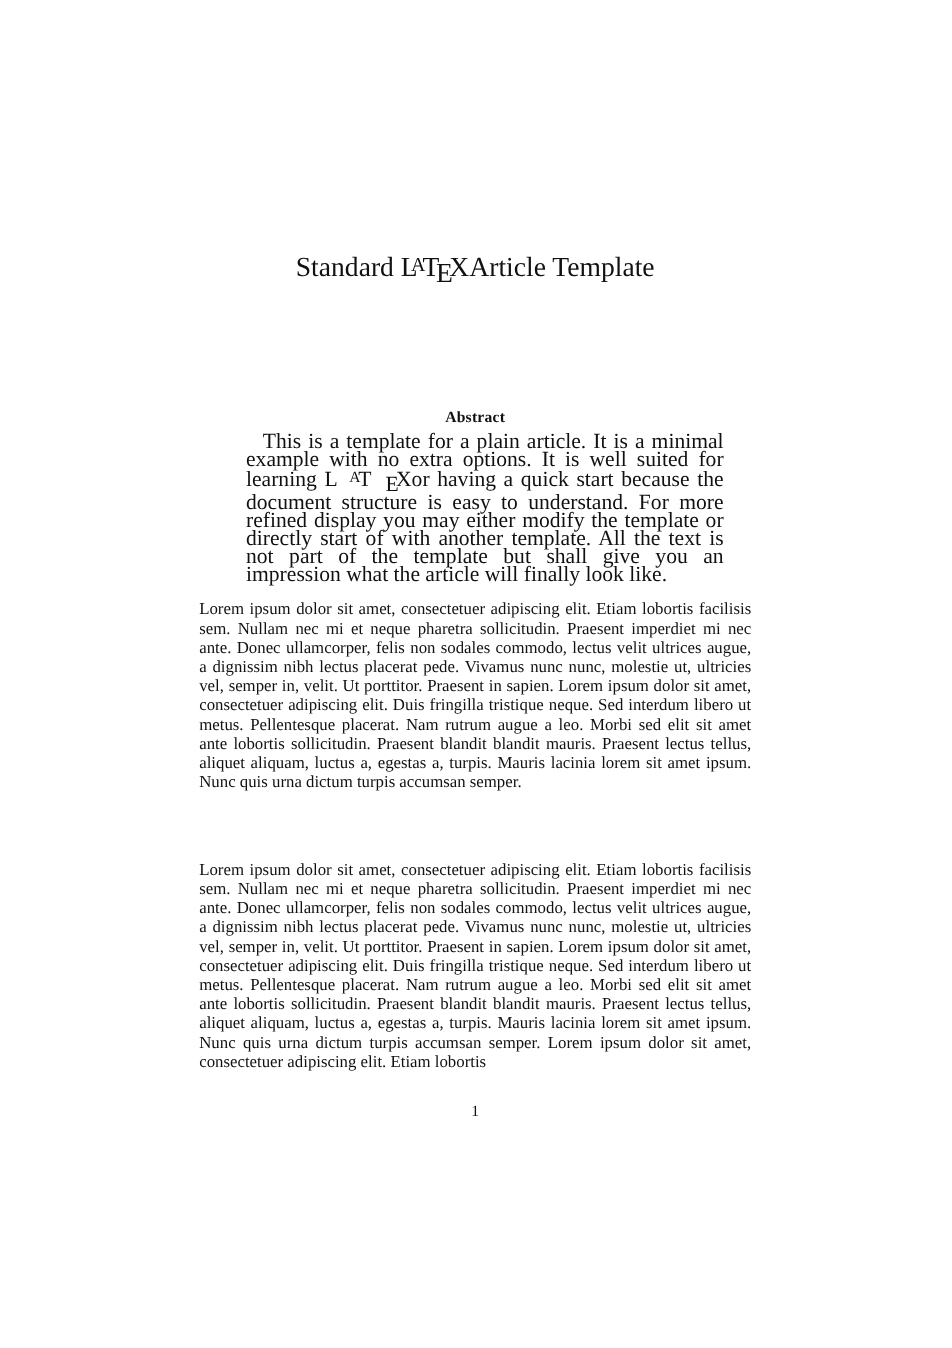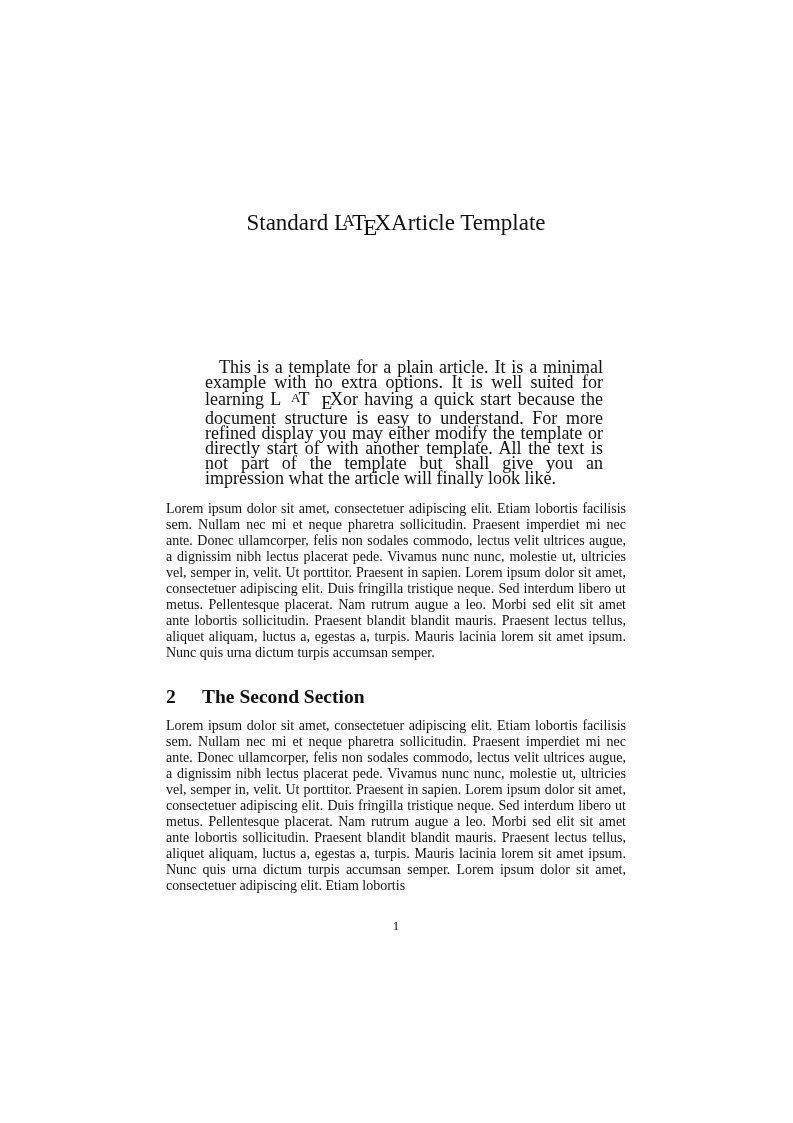--- a/index.html
+++ b/index.html
@@ -95,29 +95,27 @@
 <body>
 
 <div class="page">
 
   <div class="col centered doc-title">
     <span>Standard </span><span class="latex-logo"><span>L</span><span class="lx-a">A</span><span>T</span><span class="lx-e">E</span><span>X</span></span><span>Article Template</span>
   </div>
 
 
 
+  <div class="col centered abstract-heading">Abstract</div>
 
   <div class="abstract-body">
     <span>This is a template for a plain article. It is a minimal example with no extra options. It is well suited for learning </span><span class="latex-logo"><span>L</span><span class="lx-a">A</span><span>T</span><span class="lx-e">E</span><span>X</span></span><span>or having a quick start because the document structure is easy to understand. For more refined display you may either modify the template or directly start of with another template. All the text is not part of the template but shall give you an impression what the article will finally look like.</span>
   </div>
 
 
   <div class="col body-par par1">Lorem ipsum dolor sit amet, consectetuer adipiscing elit. Etiam lobortis facilisis sem. Nullam nec mi et neque pharetra sollicitudin. Praesent imperdiet mi nec ante. Donec ullamcorper, felis non sodales commodo, lectus velit ultrices augue, a dignissim nibh lectus placerat pede. Vivamus nunc nunc, molestie ut, ultricies vel, semper in, velit. Ut porttitor. Praesent in sapien. Lorem ipsum dolor sit amet, consectetuer adipiscing elit. Duis fringilla tristique neque. Sed interdum libero ut metus. Pellentesque placerat. Nam rutrum augue a leo. Morbi sed elit sit amet ante lobortis sollicitudin. Praesent blandit blandit mauris. Praesent lectus tellus, aliquet aliquam, luctus a, egestas a, turpis. Mauris lacinia lorem sit amet ipsum. Nunc quis urna dictum turpis accumsan semper.</div>
 
-  <div class="col section-heading sec2">
-    <span class="sec-num">2</span><span>The Second Section</span>
-  </div>
 
   <div class="col body-par par2">Lorem ipsum dolor sit amet, consectetuer adipiscing elit. Etiam lobortis facilisis sem. Nullam nec mi et neque pharetra sollicitudin. Praesent imperdiet mi nec ante. Donec ullamcorper, felis non sodales commodo, lectus velit ultrices augue, a dignissim nibh lectus placerat pede. Vivamus nunc nunc, molestie ut, ultricies vel, semper in, velit. Ut porttitor. Praesent in sapien. Lorem ipsum dolor sit amet, consectetuer adipiscing elit. Duis fringilla tristique neque. Sed interdum libero ut metus. Pellentesque placerat. Nam rutrum augue a leo. Morbi sed elit sit amet ante lobortis sollicitudin. Praesent blandit blandit mauris. Praesent lectus tellus, aliquet aliquam, luctus a, egestas a, turpis. Mauris lacinia lorem sit amet ipsum. Nunc quis urna dictum turpis accumsan semper. Lorem ipsum dolor sit amet, consectetuer adipiscing elit. Etiam lobortis</div>
 
   <div class="col centered page-number">1</div>
 
 </div>
 
 </body></html>

